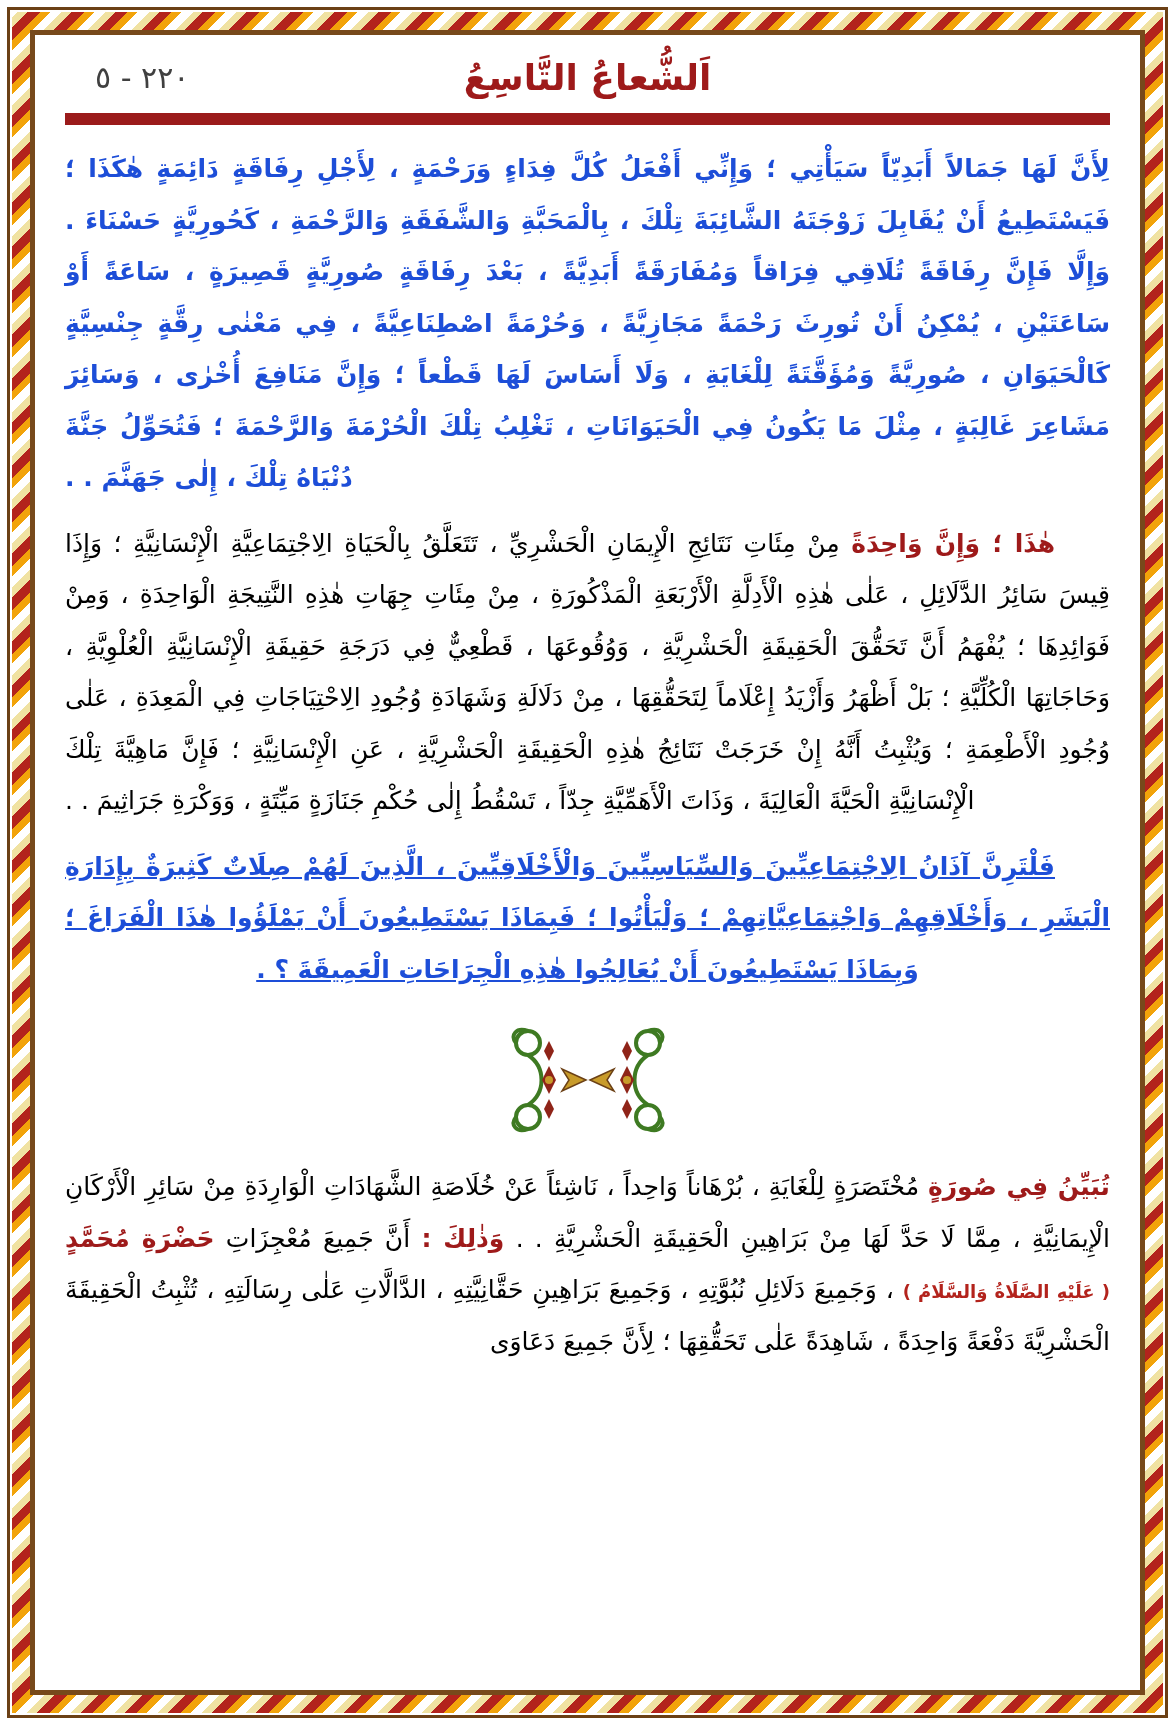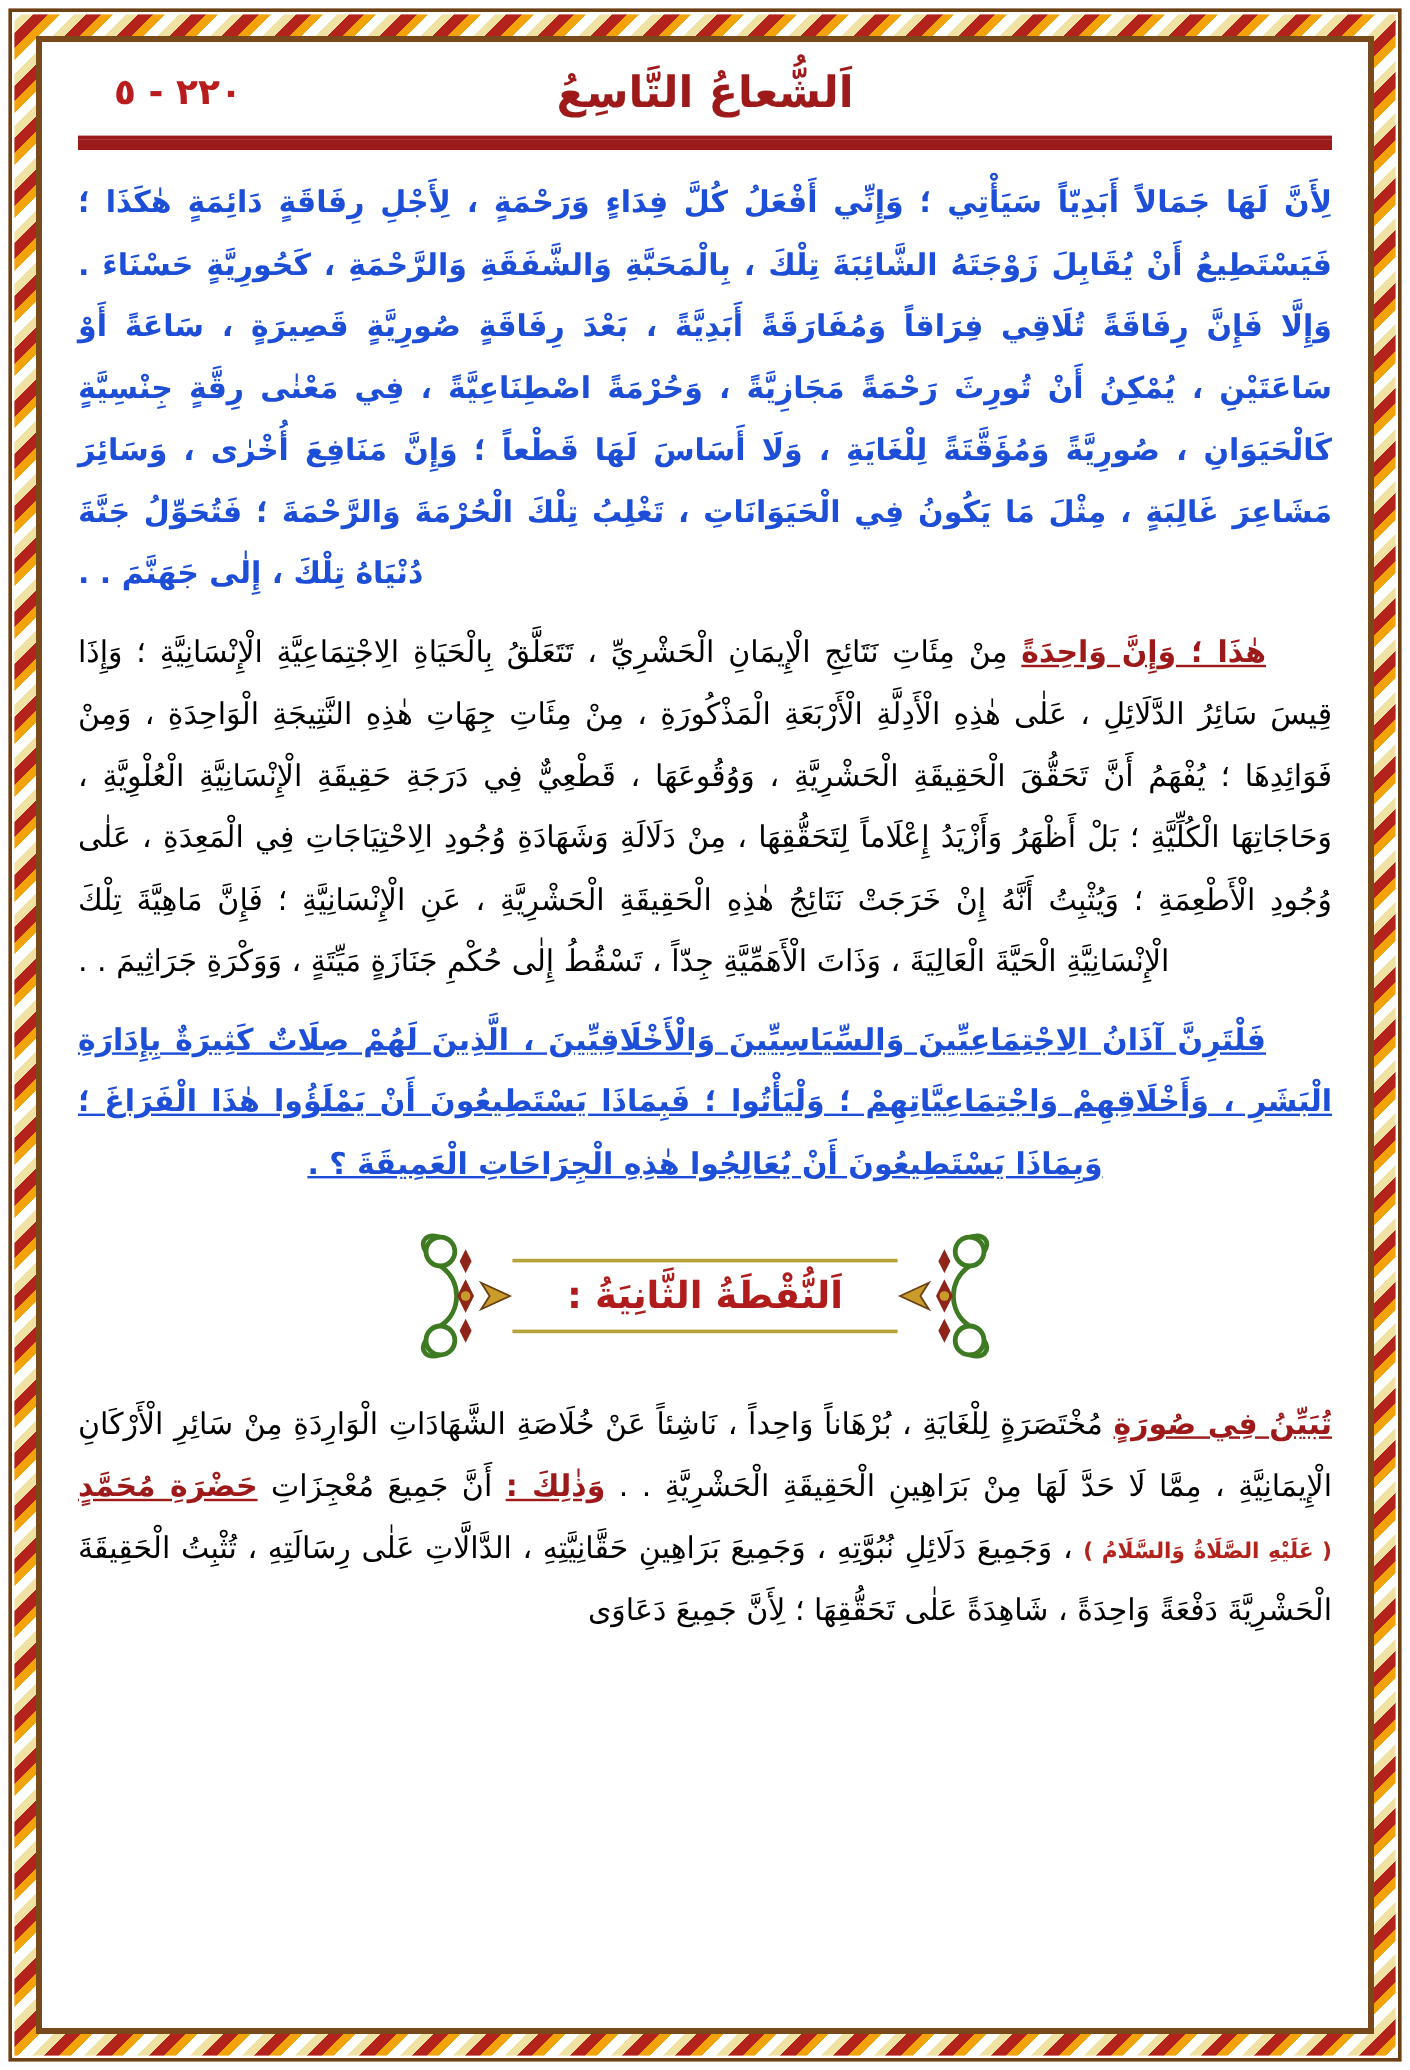--- a/index.html
+++ b/index.html
@@ -57,42 +57,42 @@
     text-align: center;
     color: #9e1a1a;
     font-size: 36px;
     font-weight: bold;
     line-height: 58px;
   }
   .page-number {
     position: absolute;
     left: 30px;
     top: 0;
-    color: #b91c1c;
+    color: #404040;
     font-size: 30px;
-    font-weight: bold;
+    font-weight: normal;
     line-height: 58px;
     direction: rtl;
   }
   .header-rule {
     height: 5px;
     border-top: 3px solid #9b1b1b;
     border-bottom: 9px solid #9b1b1b;
     margin-bottom: 18px;
   }
 
   
   .para {
     font-size: 25px;
     line-height: 2.06;
     text-align: justify;
     color: #000000;
     margin: 0 0 14px 0;
   }
-  .red { color: #9e1a1a; font-weight: bold; text-decoration: underline; }
+  .red { color: #9e1a1a; font-weight: bold; }
   .para.red-para { color: #1d4ed8; font-weight: bold; }
   .indent { text-indent: 55px; }
   .last-left   { text-align-last: left; }
   .last-center { text-align-last: center; text-decoration: underline; }
 
   .seal {
     color: #b3231c;
     font-size: 18px;
     font-weight: bold;
     white-space: nowrap;
@@ -156,23 +156,20 @@
               <path d="M26 10 C 14 6, 8 14, 14 22"></path>
               <path d="M26 108 C 14 112, 8 104, 14 96"></path>
             </g>
             <g fill="#8f2418">
               <polygon points="47,45 54,59 47,73 40,59"></polygon>
               <polygon points="47,20 52,30 47,40 42,30"></polygon>
               <polygon points="47,78 52,88 47,98 42,88"></polygon>
             </g>
             <circle cx="47" cy="59" r="4" fill="#c89b2a"></circle>
           </svg>
-          <div class="divider-box">
-            <span class="divider-label">اَلنُّقْطَةُ الثَّانِيَةُ :</span>
-          </div>
           <svg class="ornament" viewBox="0 0 86 118">
             <polygon points="84,59 60,48 67,59 60,70" fill="#c89b2a" stroke="#6b4015" stroke-width="1.5"></polygon>
             <g stroke="#3e7a22" fill="none" stroke-width="4">
               <circle cx="26" cy="22" r="12"></circle>
               <circle cx="26" cy="96" r="12"></circle>
               <path d="M26 34 C 44 46, 44 72, 26 84"></path>
               <path d="M26 10 C 14 6, 8 14, 14 22"></path>
               <path d="M26 108 C 14 112, 8 104, 14 96"></path>
             </g>
             <g fill="#8f2418">

